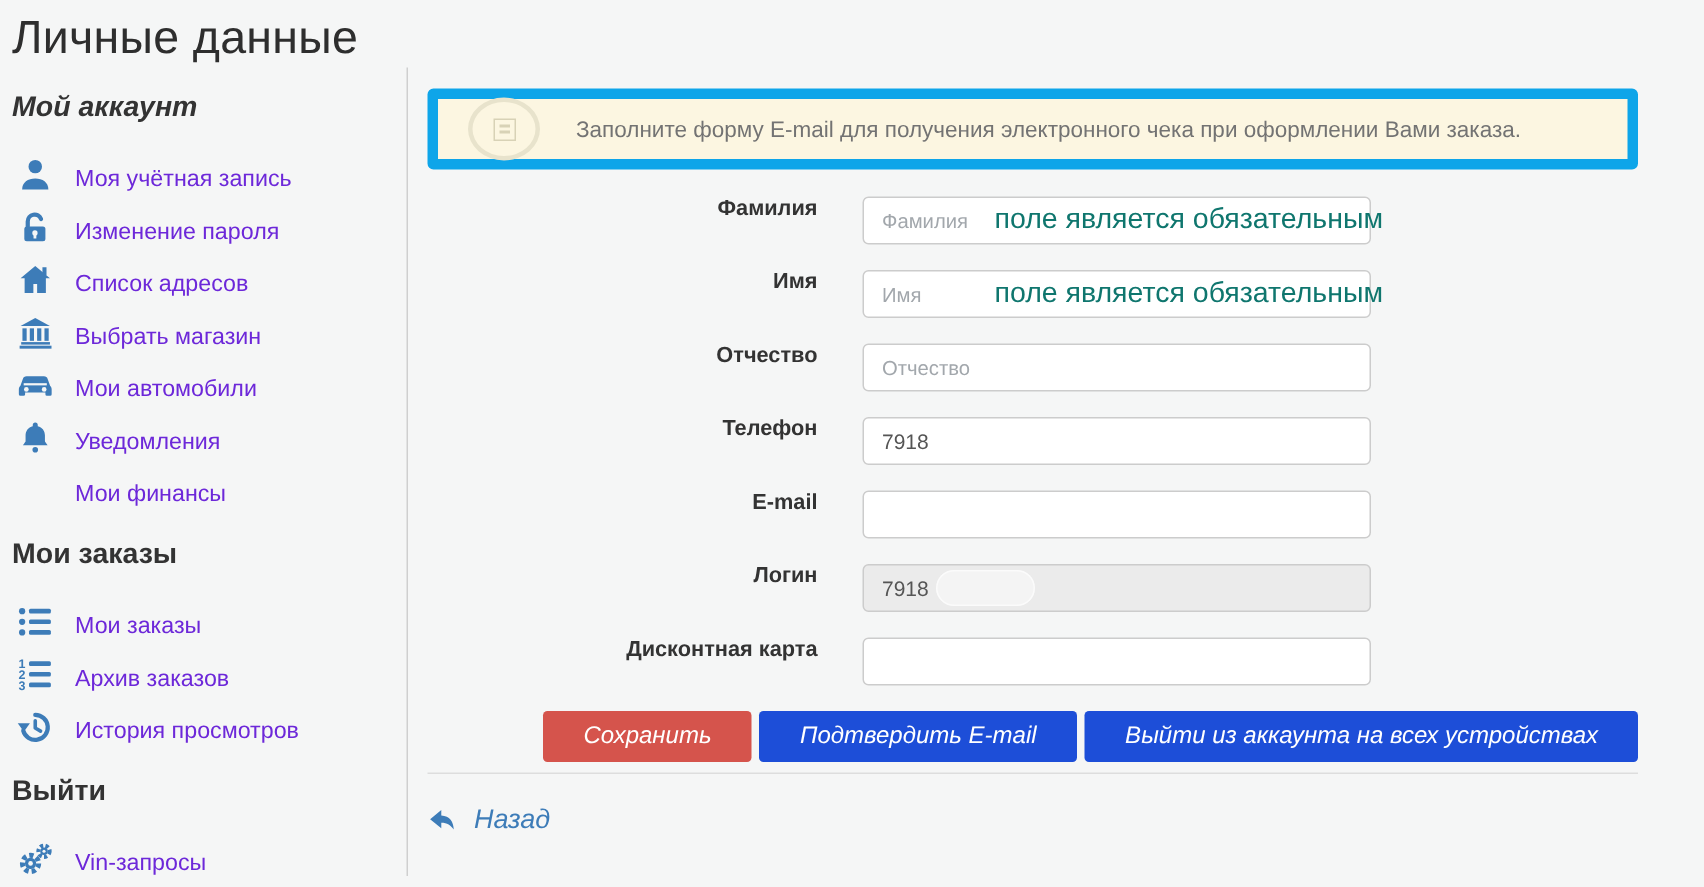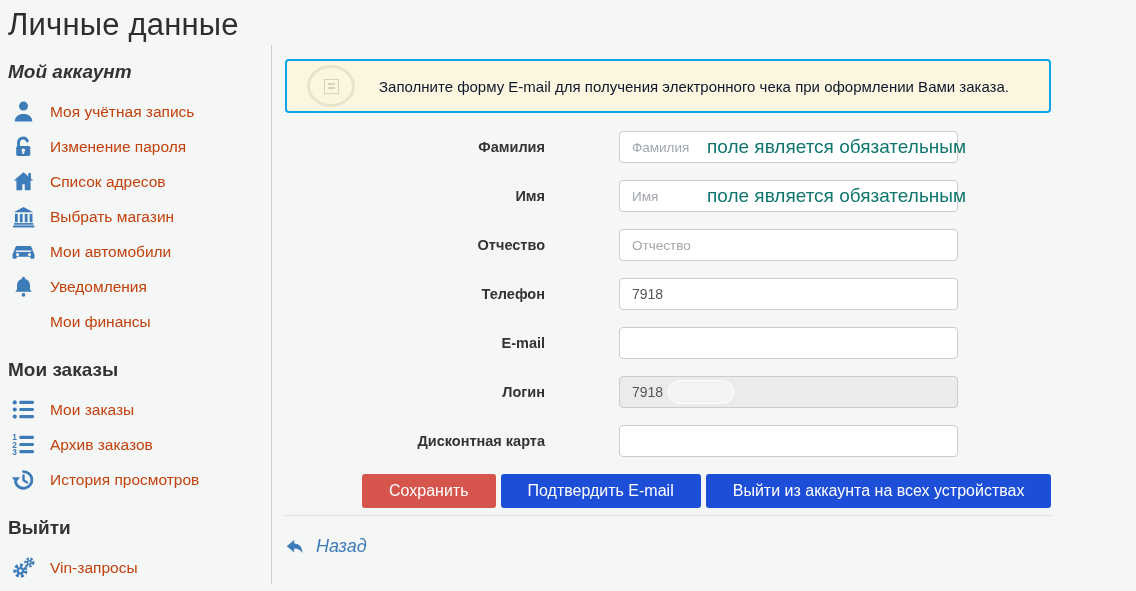--- a/index.html
+++ b/index.html
@@ -13,57 +13,57 @@
 
   
   .content{display:flex;height:539px;}
   .sidebar{width:272px;flex-shrink:0;box-sizing:border-box;
            border-right:1px solid #cfcfcf;padding:4px 0 0 8px;}
   .main{flex:1;box-sizing:border-box;padding:0 14px 0 13px;}
 
   
   .side-header{font-size:19px;font-weight:700;color:#333;margin:20px 0 11px 0;}
   .side-header.first{margin-top:12px;font-style:italic;}
-  .side-item{display:flex;align-items:center;height:35px;color:#c2410c;
+  .side-item{display:flex;align-items:flex-end;height:35px;color:#6d28d9;
              text-decoration:none;cursor:pointer;}
   .si-icon{width:30px;height:26px;display:flex;align-items:center;justify-content:center;}
   .si-icon svg{width:25px;height:25px;display:block;}
   .si-label{margin-left:12px;font-size:15.5px;}
 
   
   .notice{margin-top:14px;height:54px;display:flex;align-items:center;
-          background:#fcf6e1;border:2px solid #0ea5e9;border-radius:4px;
-          box-sizing:border-box;color:#0f172a;font-size:15px;}
+          background:#fcf6e1;border:7px solid #0ea5e9;border-radius:4px;
+          box-sizing:border-box;color:#737373;font-size:15px;}
   .notice-icon{margin:0 24px 0 20px;width:48px;height:42px;flex-shrink:0;
                border:3px solid #e8e3cc;border-radius:50%;box-sizing:border-box;
                display:flex;align-items:center;justify-content:center;}
   .notice-square{width:15px;height:15px;border:1px solid #d8d2b6;box-sizing:border-box;
                  display:flex;flex-direction:column;align-items:center;justify-content:center;gap:2px;}
   .notice-square i{display:block;width:7px;height:2px;background:#d8d2b6;}
 
   
   .form{margin-top:18px;}
-  .form-row{display:flex;align-items:center;height:32px;margin-bottom:17px;gap:44px;}
+  .form-row{display:flex;height:32px;margin-bottom:17px;}
   .f-label{width:260px;text-align:right;font-weight:700;font-size:14.5px;
            color:#333;margin-right:30px;}
   .input-wrap{position:relative;width:339px;height:32px;}
   input.txt{width:100%;height:32px;box-sizing:border-box;border:1px solid #ccc;
             border-radius:4px;padding:0 12px;font-size:14px;color:#555;
             background:#fff;font-family:inherit;outline:none;}
   input.txt::placeholder{color:#a2a7ac;font-size:13.5px;}
   input.txt:disabled{background:#ebebeb;color:#555;}
   .hint{position:absolute;left:88px;top:50%;transform:translateY(-50%);
         font-size:19px;color:#0f766e;white-space:nowrap;pointer-events:none;z-index:2;}
   .pill{position:absolute;left:49px;top:4px;width:66px;height:24px;border-radius:12px;
         background:rgba(255,255,255,.45);box-shadow:inset 0 0 0 1px rgba(255,255,255,.65);}
 
   
   .btn-row{display:flex;gap:5px;margin:10px 0 0 77px;}
   .btn{height:34px;border:none;border-radius:3px;color:#fff;font-size:16px;
-       padding:0 27px;font-family:inherit;cursor:pointer;white-space:nowrap;}
+       padding:0 27px;font-family:inherit;cursor:pointer;white-space:nowrap;font-style:italic;}
   .btn-danger{background:#d5544c;}
   .btn-dark{background:#1d4ed8;}
 
   
   .divider{border-top:1px solid #ddd;margin-top:7px;}
   .back-row{margin-top:20px;display:inline-flex;align-items:center;
             color:#3d7cb8;font-size:18px;cursor:pointer;text-decoration:none;font-style:italic;}
   .back-icon{display:flex;margin-right:10px;}
   .back-icon svg{width:21px;height:21px;}
 </style>

